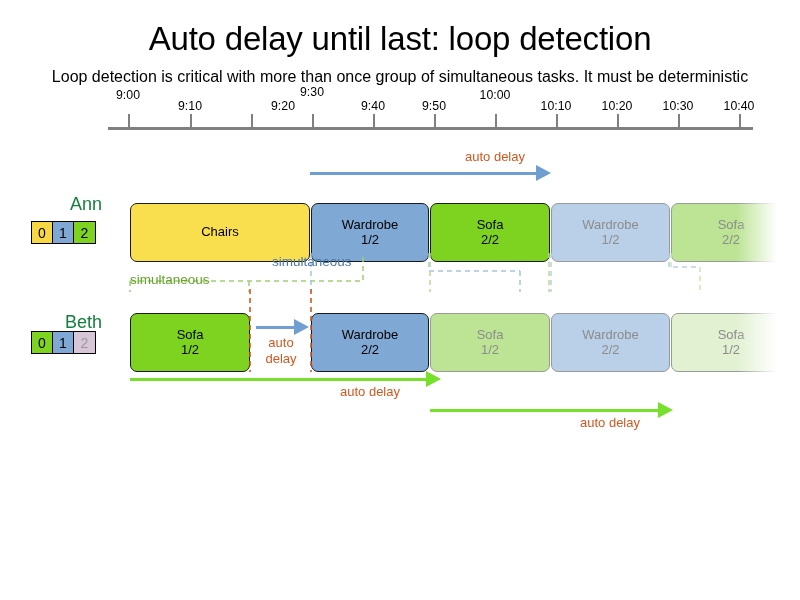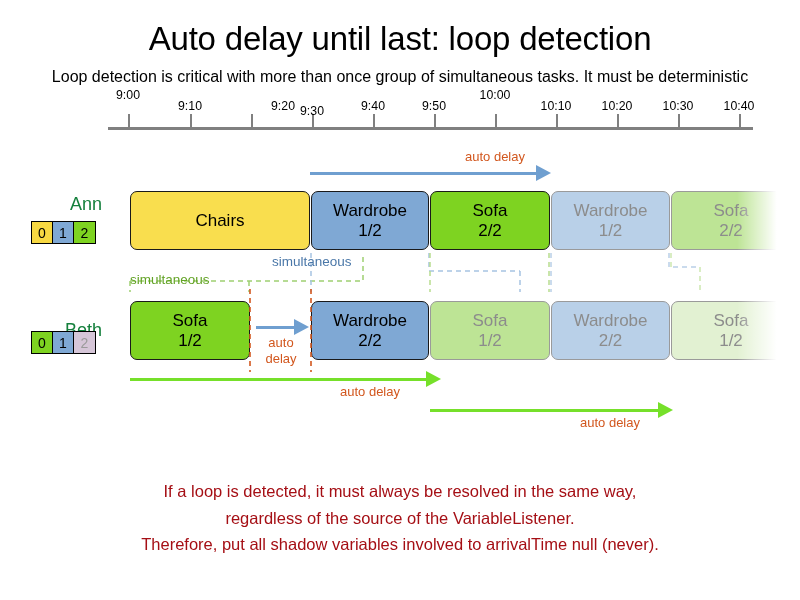--- a/index.html
+++ b/index.html
@@ -41,21 +41,21 @@
     width:21px;height:21px;display:flex;align-items:center;justify-content:center;
     font-size:14px;border-right:1px solid #000;box-sizing:border-box;
   }
   .legend .chip:last-child{border-right:none;}
 
   
   .task{
     position:absolute;box-sizing:border-box;border:1.6px solid #1a1a1a;
     border-radius:7px;display:flex;flex-direction:column;
     align-items:center;justify-content:center;
-    font-size:17px;line-height:1.12;color:#000;text-align:right;
+    font-size:13px;line-height:1.12;color:#000;text-align:right;margin-top:12px;
   }
   .task.ghost{border-color:#9a9a9a;color:#8c8c8c;}
   .task .l2{display:block;}
   .fademask{
     position:absolute;top:184px;left:737px;width:64px;height:190px;
     background:linear-gradient(to right,rgba(255,255,255,0) 0%,#ffffff 62%,#ffffff 100%);
     pointer-events:none;
   }
 
   
@@ -96,21 +96,21 @@
 
   <div id="axis">
     <div class="axis-line"></div>
   <div class="tick" style="left: 128px;"></div>
       <div class="tick-label" style="left: 128px; top: 88px;">9:00</div>
       <div class="tick" style="left: 190px;"></div>
       <div class="tick-label" style="left: 190px; top: 99px;">9:10</div>
       <div class="tick" style="left: 251px;"></div>
       <div class="tick-label" style="left: 251px; top: 99px; margin-left: 32px;">9:20</div>
       <div class="tick" style="left: 312px;"></div>
-      <div class="tick-label" style="left: 312px; top: 104px;">9:30</div>
+      <div class="tick-label" style="left: 312px; top: 85px;">9:30</div>
       <div class="tick" style="left: 373px;"></div>
       <div class="tick-label" style="left: 373px; top: 99px;">9:40</div>
       <div class="tick" style="left: 434px;"></div>
       <div class="tick-label" style="left: 434px; top: 99px;">9:50</div>
       <div class="tick" style="left: 495px;"></div>
       <div class="tick-label" style="left: 495px; top: 88px;">10:00</div>
       <div class="tick" style="left: 556px;"></div>
       <div class="tick-label" style="left: 556px; top: 99px;">10:10</div>
       <div class="tick" style="left: 617px;"></div>
       <div class="tick-label" style="left: 617px; top: 99px;">10:20</div>
@@ -139,21 +139,21 @@
         <span class="l2">2/2</span>
       </div>
       <div class="task ghost" style="left: 551px; top: 191px; width: 119px; height: 59px; background: rgb(185, 208, 232);">
         <span>Wardrobe</span>
         <span class="l2">1/2</span>
       </div>
       <div class="task ghost" style="left: 671px; top: 191px; width: 120px; height: 59px; background: rgb(189, 228, 149);">
         <span>Sofa</span>
         <span class="l2">2/2</span>
       </div>
-      <div class="row-label" style="left: 22px; top: 320px;">Beth</div>
+      <div class="row-label" style="left: 22px; top: 312px;">Beth</div>
       <div class="legend" style="left: 31px; top: 331px;">
         <div class="chip" style="background: rgb(126, 211, 33); color: rgb(0, 0, 0);">0</div>
         <div class="chip" style="background: rgb(127, 168, 212); color: rgb(0, 0, 0);">1</div>
         <div class="chip" style="background: rgb(214, 198, 216); color: rgb(155, 155, 155);">2</div>
       </div>
       <div class="task" style="left: 130px; top: 301px; width: 120px; height: 59px; background: rgb(126, 211, 33);">
         <span>Sofa</span>
         <span class="l2">1/2</span>
       </div>
       <div class="task" style="left: 311px; top: 301px; width: 118px; height: 59px; background: rgb(127, 168, 212);">
@@ -234,19 +234,14 @@
       <div class="alabel ctr" style="left: 610px; top: 415px;">auto delay</div>
     </div>
 
   <div id="simuls">
       <div class="simul blue" style="left: 272px; top: 254px;">simultaneous</div>
       <div class="simul green" style="left: 130px; top: 272px;">simultaneous</div>
     </div>
 
   <div class="fademask"></div>
 
-  <div class="footer" id="footer">
-      <div>If a loop is detected, it must always be resolved in the same way,</div>
-      <div>regardless of the source of the VariableListener.</div>
-      <div>Therefore, put all shadow variables involved to arrivalTime null (never).</div>
-    </div>
 
 </div>
 
 </body></html>

